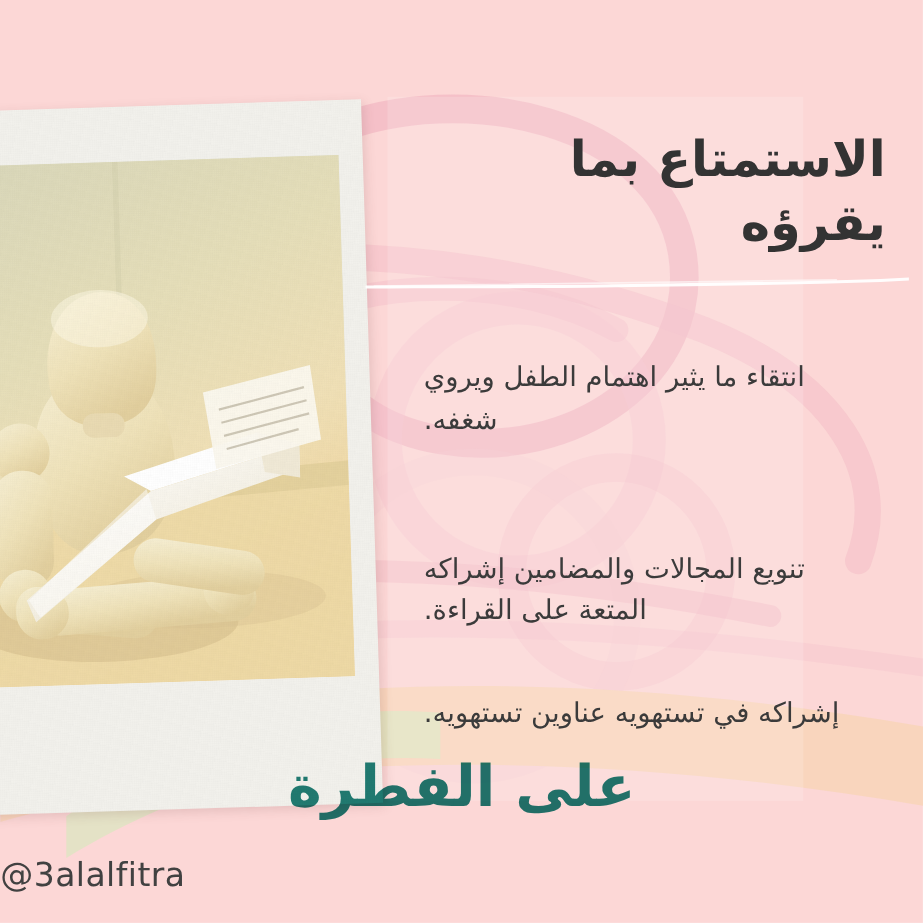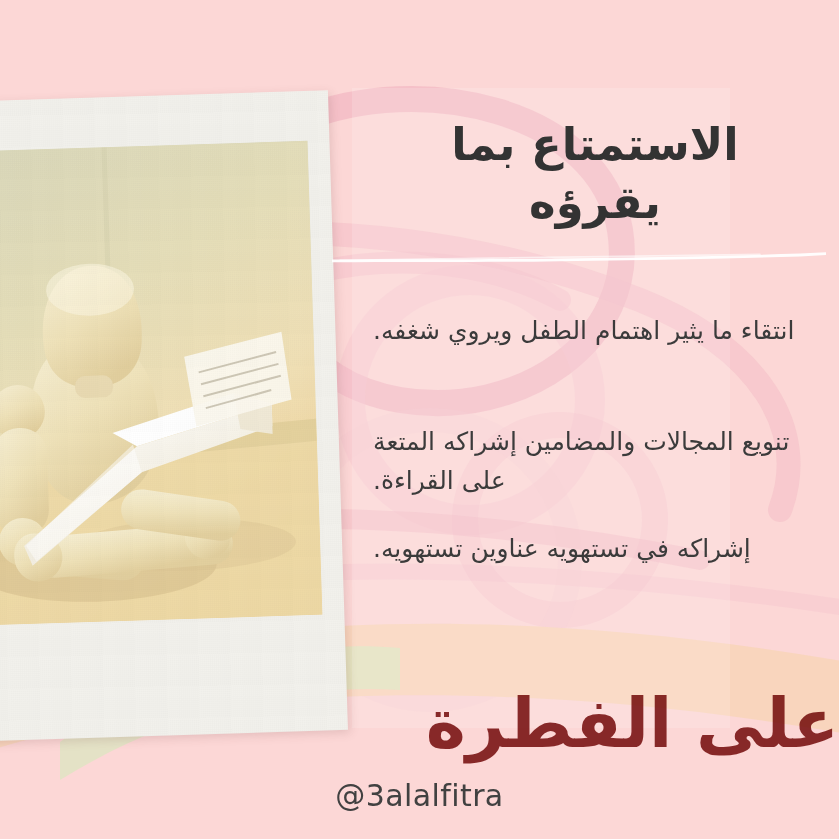--- a/index.html
+++ b/index.html
@@ -68,21 +68,21 @@
     background: linear-gradient(170deg, #d8d6b8 0%, #e3dcb6 32%, #eedfb4 62%, #f1d9a4 100%);
   }
   .photo-window svg { display:block; width: 100%; height: 100%; }
 
   
   .title {
     position: absolute;
     right: 34px;
     top: 86px;
     width: 420px;
-    text-align: center;
+    text-align: right;
     direction: rtl;
     color: #333333;
     font-size: 45px;
     font-weight: bold;
     line-height: 1.28;
     letter-spacing: 0px;
   }
 
   
   .divider {
@@ -99,46 +99,47 @@
     position: absolute;
     right: 36px;
     top: 312px;
     width: 430px;
     direction: rtl;
     text-align: left;
     color: #3b3b3b;
     font-size: 25px;
     line-height: 1.55;
   }
-  .para { margin: 0; }
+  .para { margin: 12px; }
   .gap-a { height: 72px; }
   .gap-b { height: 30px; }
 
   
   .watermark {
     position: absolute;
     left: 0;
     right: 0;
     top: 690px;
+    text-align: center;
     direction: rtl;
-    color: #7f1d1d;
+    color: #0f766e;
     opacity: 0.92;
-    font-size: 68px;
+    font-size: 52px;
     font-weight: bold;
     letter-spacing: 1px;
     line-height: 1;
     mix-blend-mode: multiply;
   }
 
   .handle {
     position: absolute;
     left: 0;
     right: 0;
     top: 778px;
-    text-align: center;
+    text-align: left;
     direction: ltr;
     color: #414141;
     font-size: 30px;
     letter-spacing: 0.4px;
   }
 </style>
 </head>
 <body>
 
 <div class="canvas">

